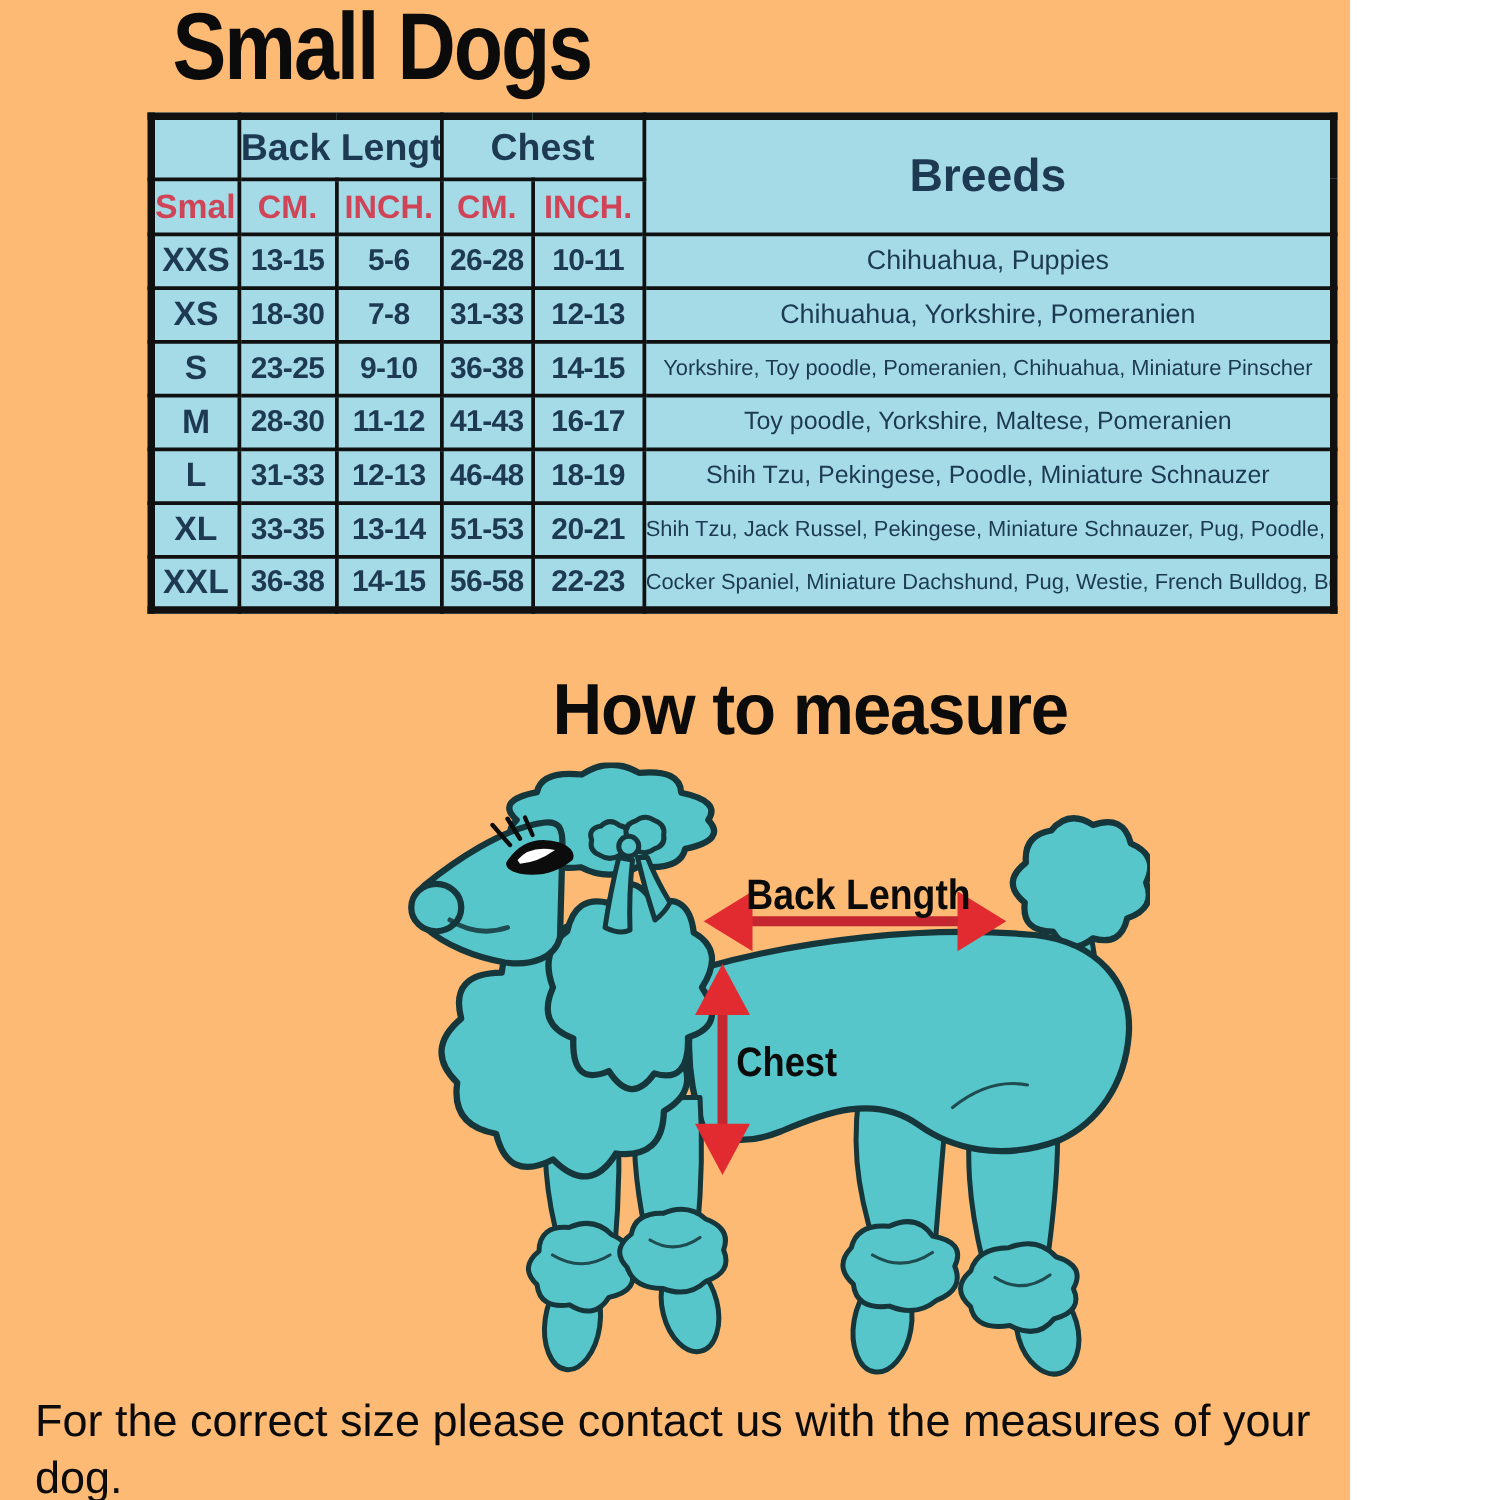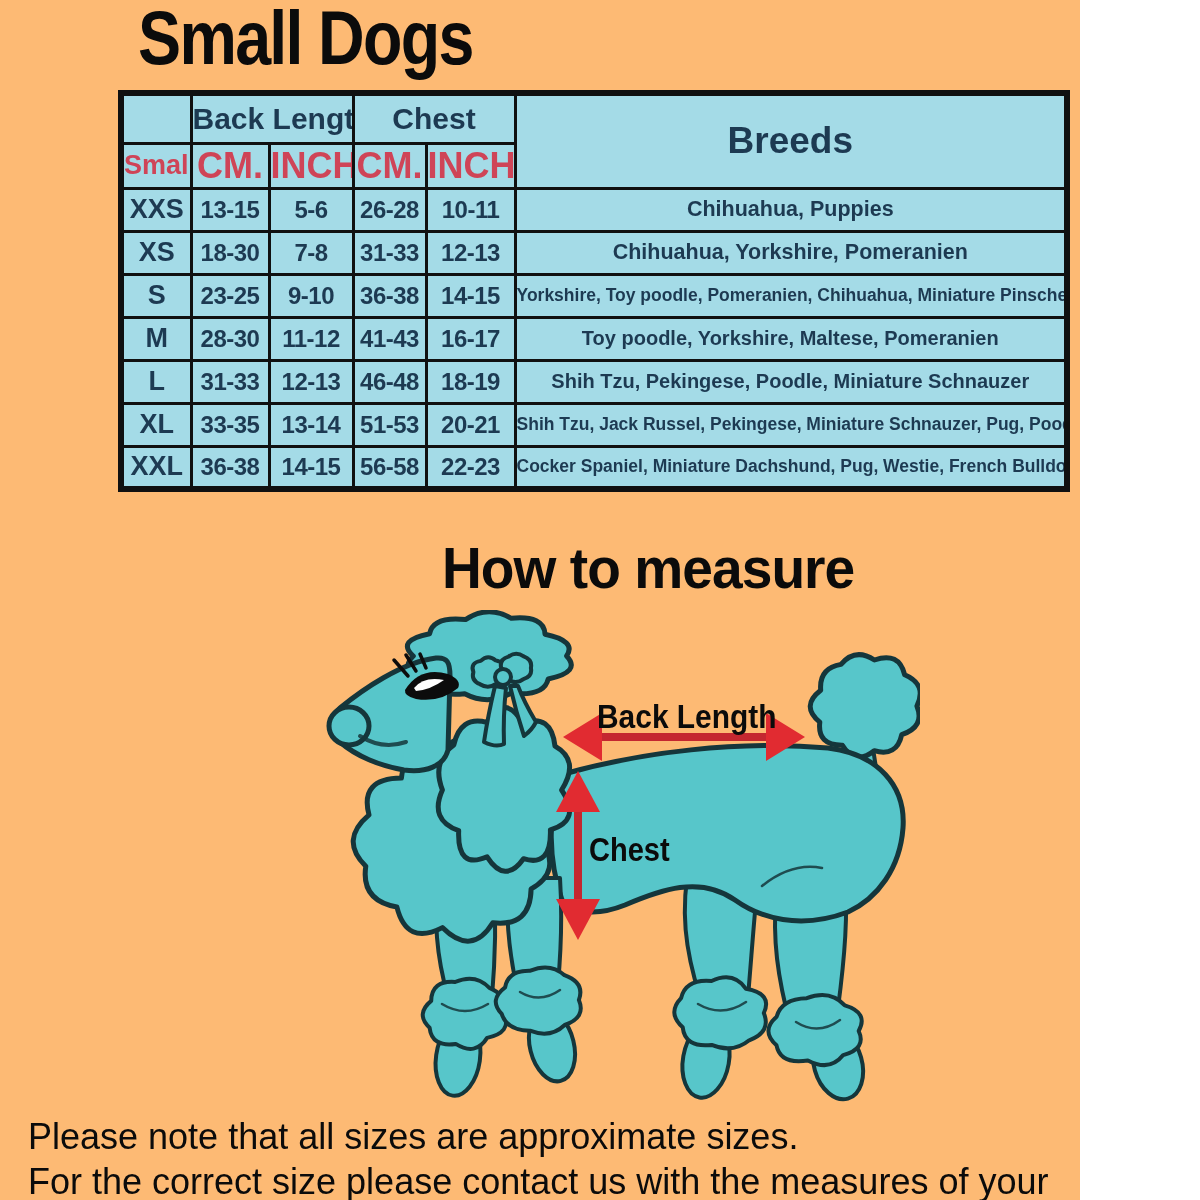--- a/index.html
+++ b/index.html
@@ -13,24 +13,24 @@
   table.size-table{position:absolute;left:118px;top:90px;width:952px;border-collapse:collapse;
                    table-layout:fixed;background:var(--table-bg);
                    border:6px solid var(--table-border);}
   .size-table th,.size-table td{border:3px solid var(--table-border);padding:0;text-align:center;
                    vertical-align:middle;overflow:hidden;white-space:nowrap;}
   .size-table tr.group-row{height:50px;}
   .size-table tr.unit-row{height:44px;}
   .size-table tbody tr{height:43px;}
   .th-group{font-size:30px;font-weight:bold;color:var(--navy);}
   .th-breeds{font-size:37px;font-weight:bold;color:var(--navy);}
-  .th-red{font-size:36px;font-weight:bold;color:var(--red);}
+  .th-red{font-size:26px;font-weight:bold;color:var(--red);}
   .c-size{font-size:27px;font-weight:bold;color:var(--navy);}
   .c-num{font-size:24px;font-weight:bold;color:var(--navy);letter-spacing:-.5px;}
-  .c-breeds{font-size:21.5px;font-weight:bold;color:var(--navy);text-align:left;padding-left:7px;margin-left:33px;}
+  .c-breeds{font-size:21.5px;font-weight:normal;color:var(--navy);text-align:left;padding-left:7px;margin-left:33px;}
   .c-breeds.sm{font-size:20px;}
   .c-breeds.xs{font-size:17.5px;}
 
   .measure-title{position:absolute;left:442px;top:534px;font-size:58px;font-weight:bold;
                  letter-spacing:-1px;transform:scaleX(.95);transform-origin:0 0;color:var(--ink);
                  white-space:nowrap;}
 
   .dog-stage{position:absolute;left:320px;top:610px;width:600px;height:495px;}
   .dog{fill:var(--dog);stroke:var(--dog-line);stroke-width:5;stroke-linejoin:round;}
   .dog-thin{fill:var(--dog);stroke:var(--dog-line);stroke-width:4;stroke-linejoin:round;}
@@ -206,17 +206,16 @@
       <rect class="arrow-shaft" x="574" y="800" width="8" height="110"></rect>
       <polygon class="arrow-head" points="578,771 556,812 600,812"></polygon>
       <polygon class="arrow-head" points="578,940 556,899 600,899"></polygon>
     </g>
   </svg>
 
   <div class="arrow-label" id="back-length-label">Back Length</div>
   <div class="arrow-label" id="chest-label">Chest</div>
 
   <div class="notes">
-    <div>Please note that all sizes are approximate sizes.</div>
     <div>For the correct size please contact us with the measures of your dog.</div>
   </div>
 
 </div>
 
 </body></html>

